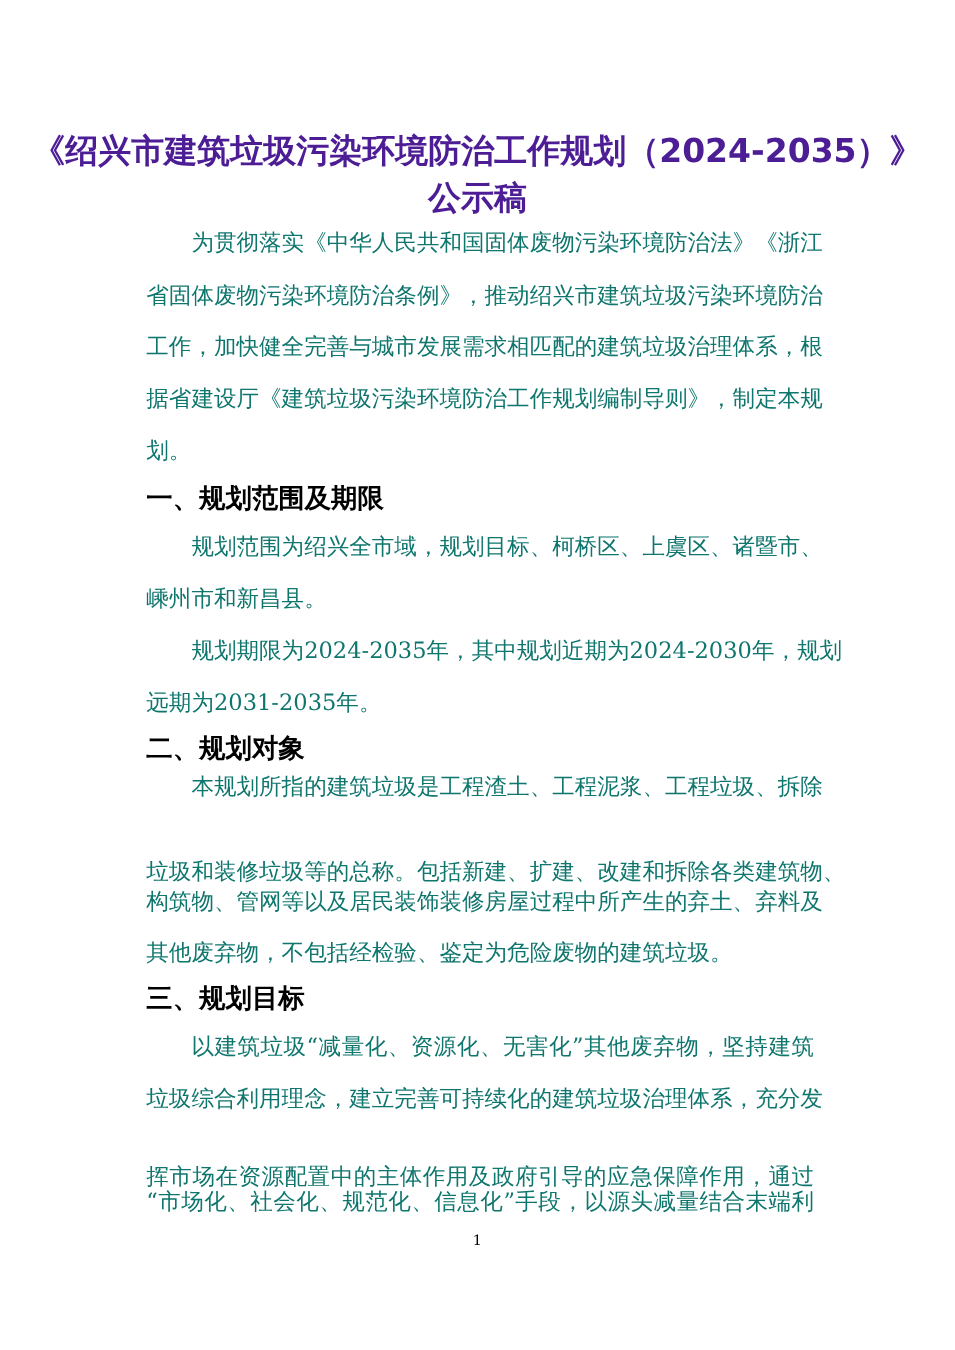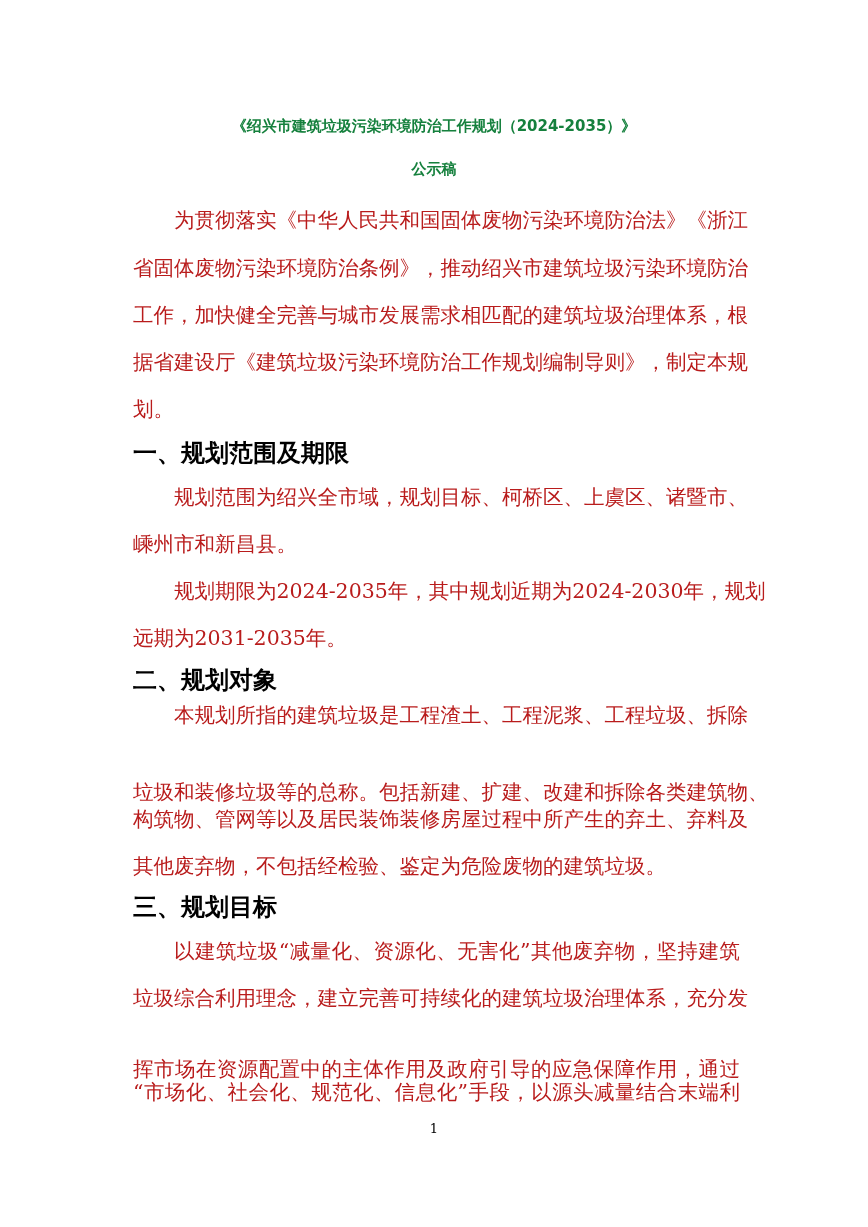--- a/index.html
+++ b/index.html
@@ -1,27 +1,27 @@
 <!DOCTYPE html>
 <html><head>
   <meta charset="utf-8">
   <style>
     html, body { margin: 0; padding: 0; background: #ffffff; }
     body { width: 868px; height: 1227px; position: relative; overflow: hidden; }
     .page { position: absolute; left: 0; top: 0; width: 868px; height: 1227px; background: #ffffff; }
     .title {
       position: absolute; left: 0; width: 868px; text-align: center;
-      font-family: "DejaVu Sans", sans-serif; font-weight: bold; color: #15803d;
-      font-size: 15px; letter-spacing: 0px; white-space: nowrap;
+      font-family: "DejaVu Sans", sans-serif; font-weight: bold; color: #4c1d95;
+      font-size: 30px; letter-spacing: 0px; white-space: nowrap;
     }
     .t1 { top: 117px; }
     .t2 { top: 160px; }
     .line {
       position: absolute; left: 133px; width: 607px;
-      font-family: "DejaVu Serif", serif; color: #b91c1c;
+      font-family: "DejaVu Serif", serif; color: #0f766e;
       font-size: 20.5px; white-space: nowrap; text-align: justify; text-align-last: justify;
     }
     .line.last { text-align-last: left; }
     .indent { padding-left: 41px; width: 566px; }
     .heading {
       position: absolute; left: 133px;
       font-family: "DejaVu Sans", sans-serif; font-weight: bold; color: #000;
       font-size: 24px; white-space: nowrap;
     }
     .page-num {

